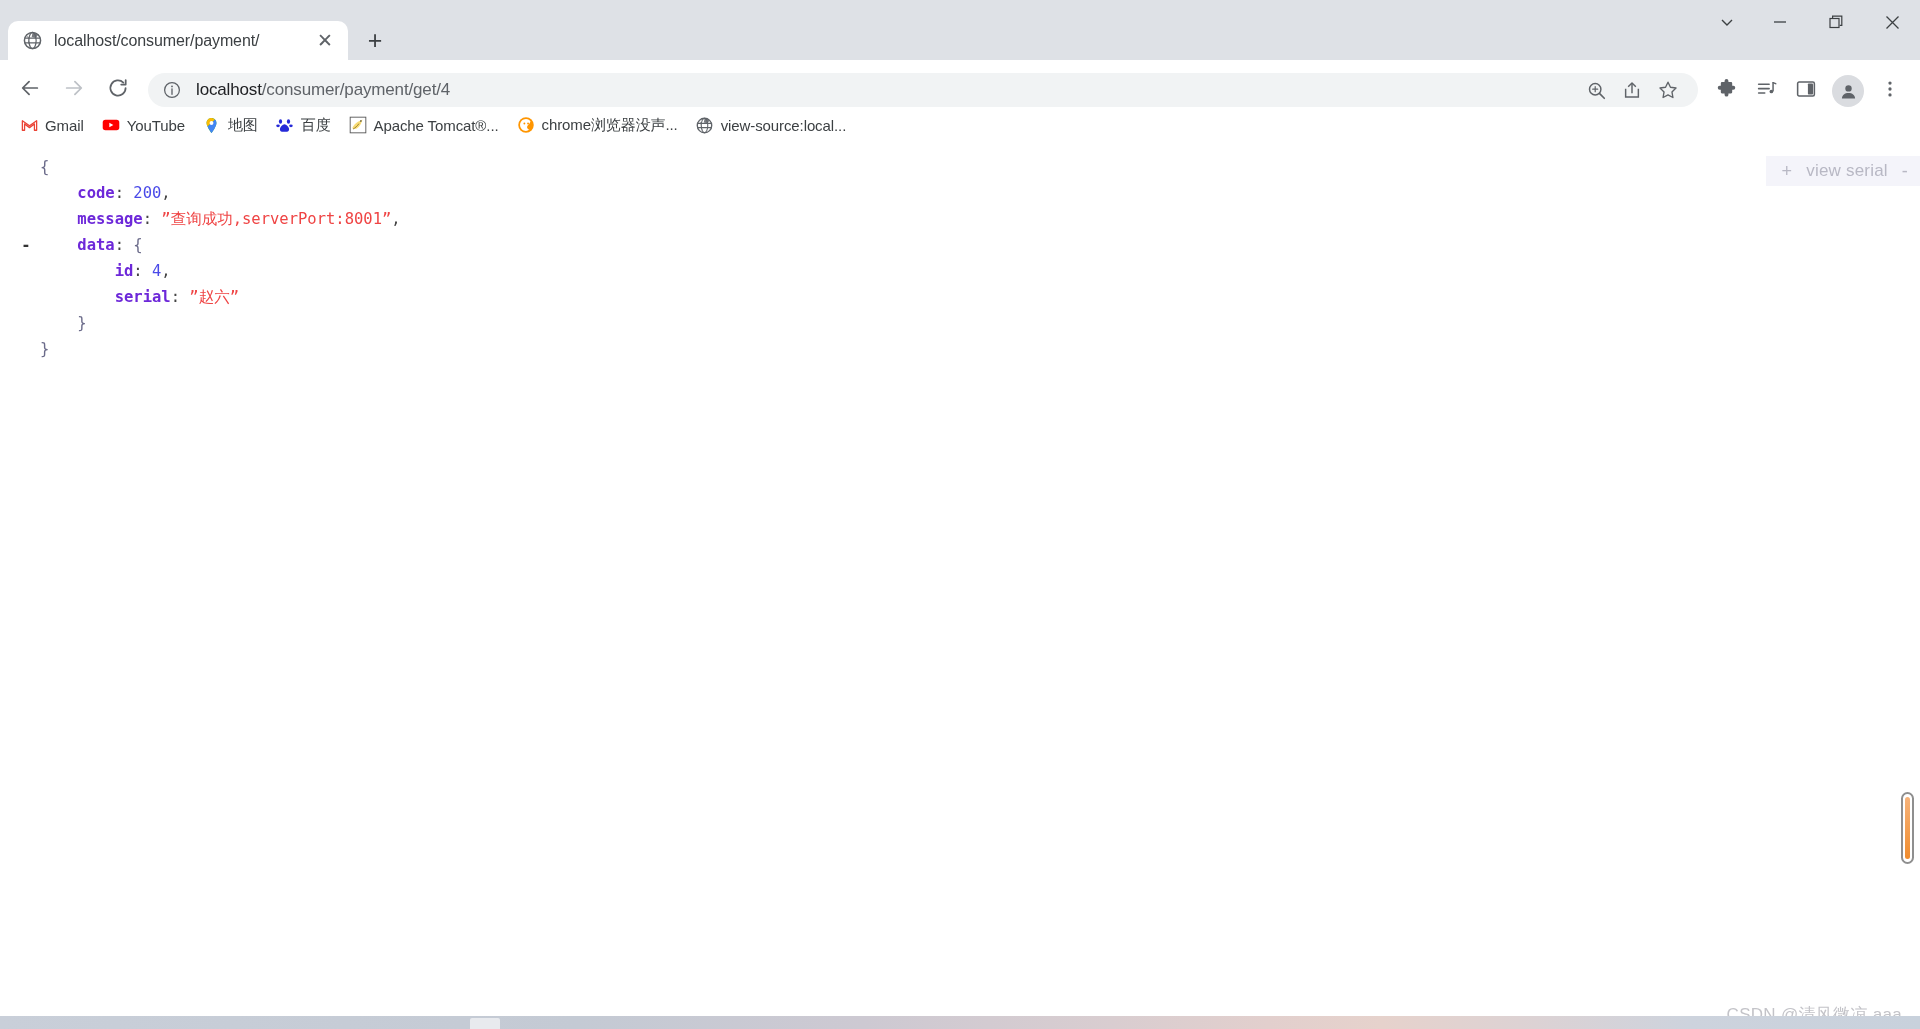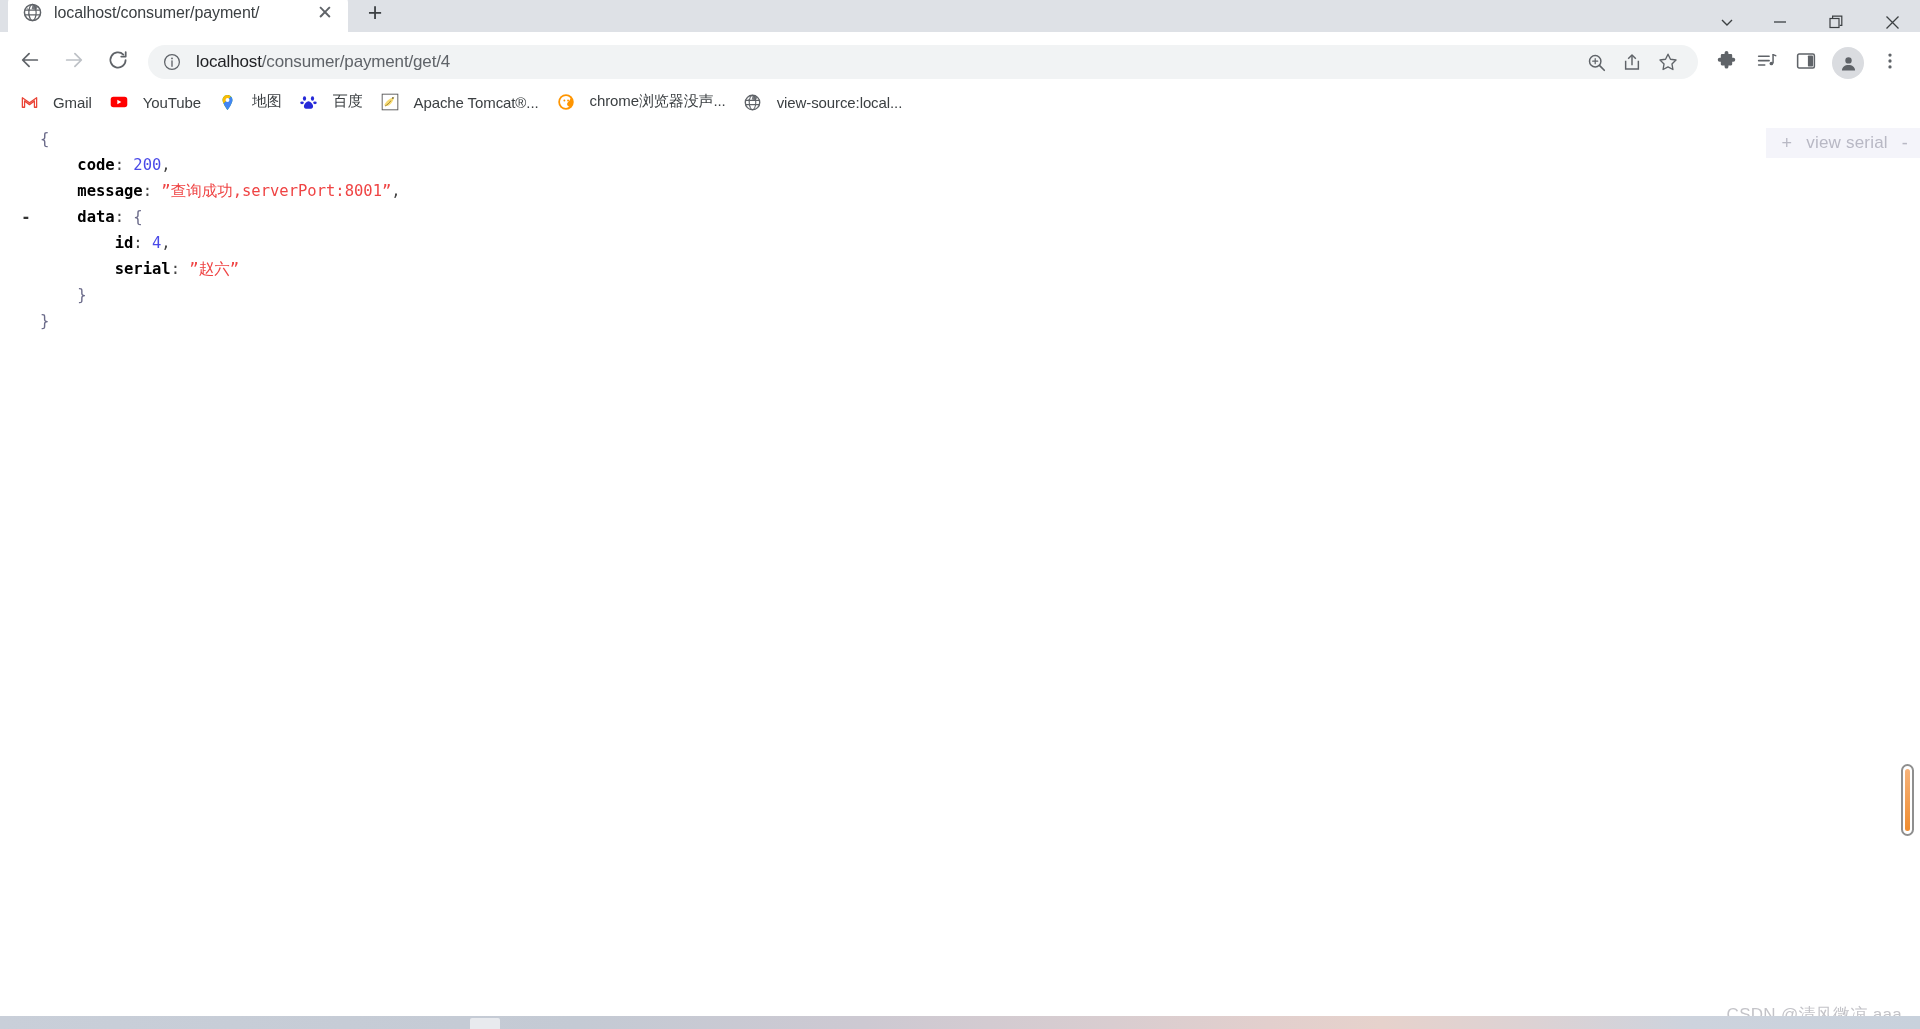--- a/index.html
+++ b/index.html
@@ -16,21 +16,21 @@
     width: 1920px;
     height: 1029px;
     position: relative;
     background: #ffffff;
     display: flex;
     flex-direction: column;
   }
 
   
   .tabstrip {
-    height: 32px;
+    height: 60px;
     background: #dee1e6;
     display: flex;
     align-items: flex-end;
     padding-left: 8px;
     position: relative;
     flex: none;
   }
   .tab {
     width: 340px;
     height: 39px;
@@ -171,27 +171,26 @@
     height: 37px;
     background: #ffffff;
     display: flex;
     align-items: center;
     padding-left: 12px;
     border-bottom: 1px solid #ffffff;
     flex: none;
   }
   .bm {
     display: flex;
-    align-items: flex-end;
+    align-items: center;
     height: 28px;
     padding: 0 8px;
     border-radius: 4px;
     margin-right: 2px;
     white-space: nowrap;
-    gap: 8px;
   }
   .bm-icon {
     width: 18px; height: 18px;
     margin-right: 7px;
     flex: none;
     display: flex; align-items: center; justify-content: center;
   }
   .bm-label {
     font-size: 15px;
     color: #3c4043;
@@ -207,21 +206,21 @@
   }
   .json-viewer {
     padding: 10px 0 0 12px;
     font-family: "DejaVu Sans Mono", "Liberation Mono", monospace;
     font-size: 15.5px;
     line-height: 26px;
     color: #000000;
     white-space: pre;
   }
   .json-line { white-space: pre; }
-  .tok-key { font-weight: bold; color: #000000; }
+  .tok-key { font-weight: bold; color: #6d28d9; }
   .tok-num { color: #4a4ae8; }
   .tok-str { color: #ef4444; }
   .tok-punct { color: #444444; }
   .tok-brace { color: #6b6b8a; }
   .collapser {
     color: #333;
     font-weight: bold;
   }
 
   .view-source-bar {

